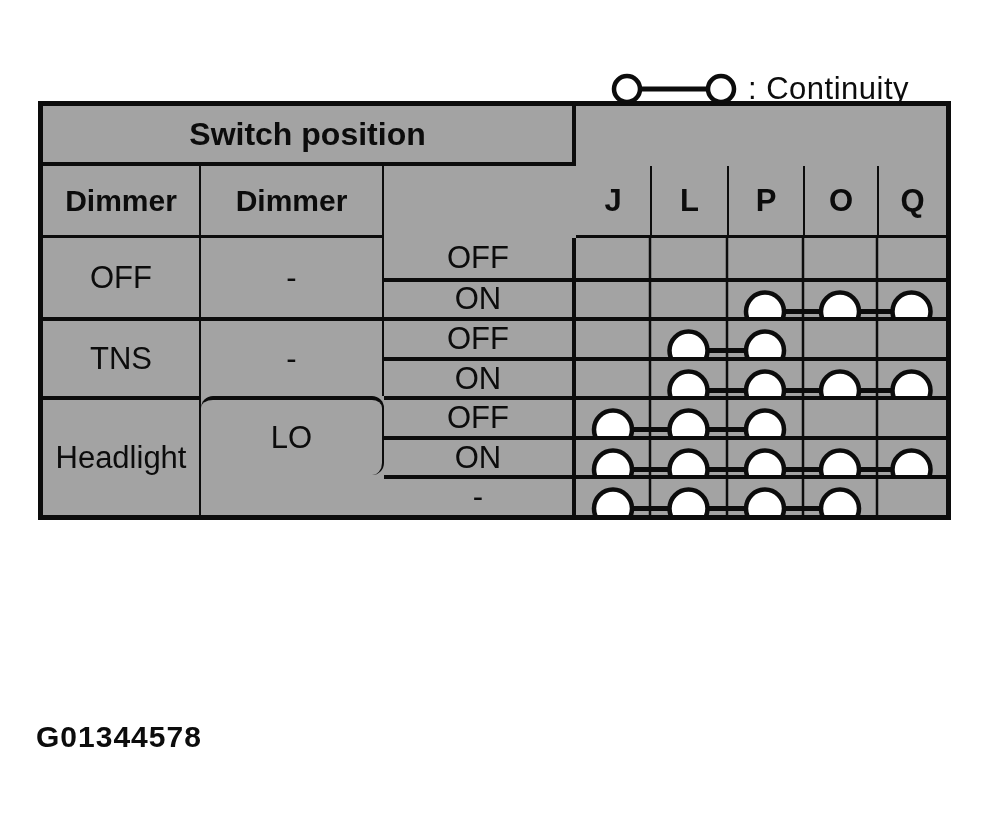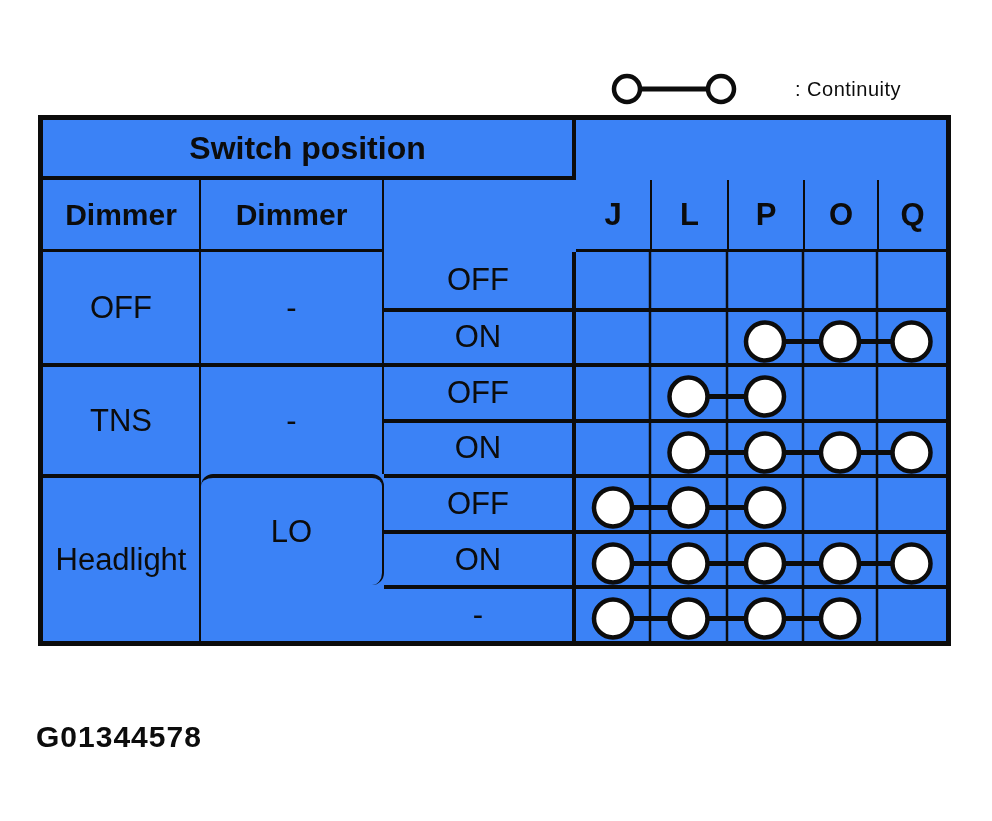--- a/index.html
+++ b/index.html
@@ -9,27 +9,27 @@
     width: 992px; height: 821px; position: relative; overflow: hidden;
     font-family: "Liberation Sans", sans-serif; color: var(--ink);
   }
 
   
   .legend {
     position: absolute; left: 610px; top: 68px;
     display: flex; align-items: center; gap: 10px;
   }
   .legend svg { display: block; }
-  .legend-text { font-size: 20px; letter-spacing: 0.5px; white-space: nowrap; margin-left: 47px; }
+  .legend-text { font-size: 31px; letter-spacing: 0.5px; white-space: nowrap; }
 
   
   .tbl {
-    position: absolute; left: 38px; top: 115px;
-    width: 913px; height: 531px;
-    border: 5px solid var(--ink); background: #3b82f6;
+    position: absolute; left: 38px; top: 101px;
+    width: 913px; height: 419px;
+    border: 5px solid var(--ink); background: #a3a3a3;
     display: grid;
     grid-template-columns: 158px 183px 192px 370px;
     grid-template-rows: 60px 72px repeat(7, 1fr);
   }
   .c {
     display: flex; align-items: center; justify-content: center;
     overflow: hidden; white-space: nowrap;
   }
   .hdr1 { font-weight: bold; font-size: 32px; border-bottom: 4px solid var(--ink); }
   .hdr2 { font-weight: bold; font-size: 30px; border-bottom: 3px solid var(--ink); }

